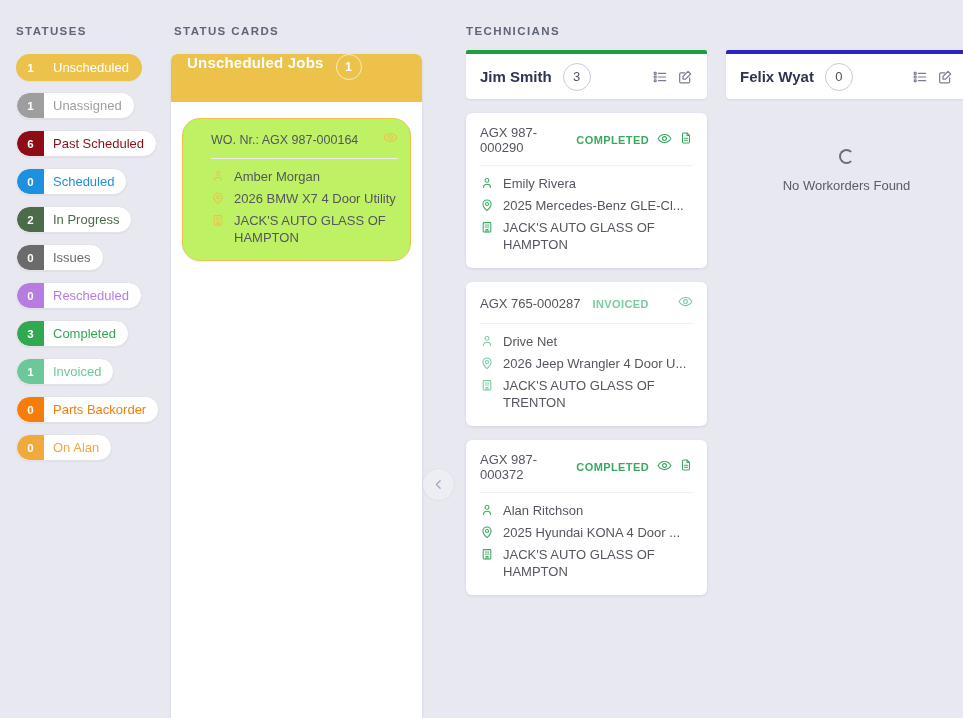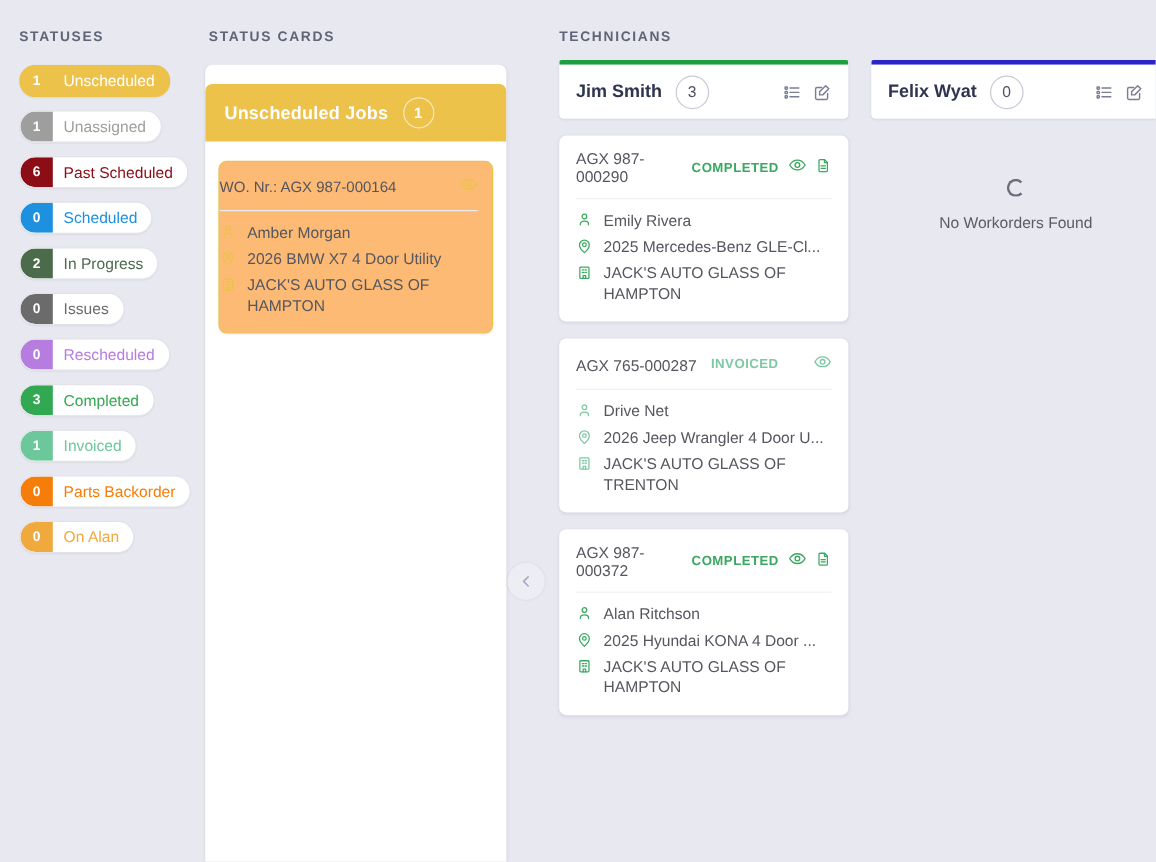--- a/index.html
+++ b/index.html
@@ -108,25 +108,23 @@
     background: #ffffff;
     border-radius: 6px 6px 0 0;
     height: 666px;
     box-shadow: 0 1px 3px rgba(40,40,80,.10);
     overflow: hidden;
   }
 
   .panel-head {
     height: 48px;
     display: flex;
-    align-items: center;
     padding: 0 16px;
     border-radius: 6px 6px 0 0;
     color: #ffffff;
-    margin-top: 16px;
   }
   .panel-head .title {
     font-size: 15px;
     font-weight: bold;
     letter-spacing: .2px;
   }
   .panel-head .badge {
     width: 26px;
     height: 26px;
     border-radius: 50%;
@@ -136,24 +134,24 @@
     align-items: center;
     justify-content: center;
     font-size: 12.5px;
     font-weight: bold;
   }
 
   .panel-body { padding: 16px 11px; }
 
   
   .job-card {
-    background: #fdba74;
+    background: #bef264;
     border: 1px solid #e9c44d;
-    border-radius: 7px;
-    padding: 11px 12px 14px 0;
+    border-radius: 18px;
+    padding: 11px 12px 14px 28px;
     box-shadow: 0 1px 2px rgba(40,40,80,.06);
     cursor: pointer;
   }
 
   .job-card .card-top {
     display: flex;
     align-items: center;
     justify-content: space-between;
     padding-bottom: 9px;
     border-bottom: 1px solid #ececf2;

